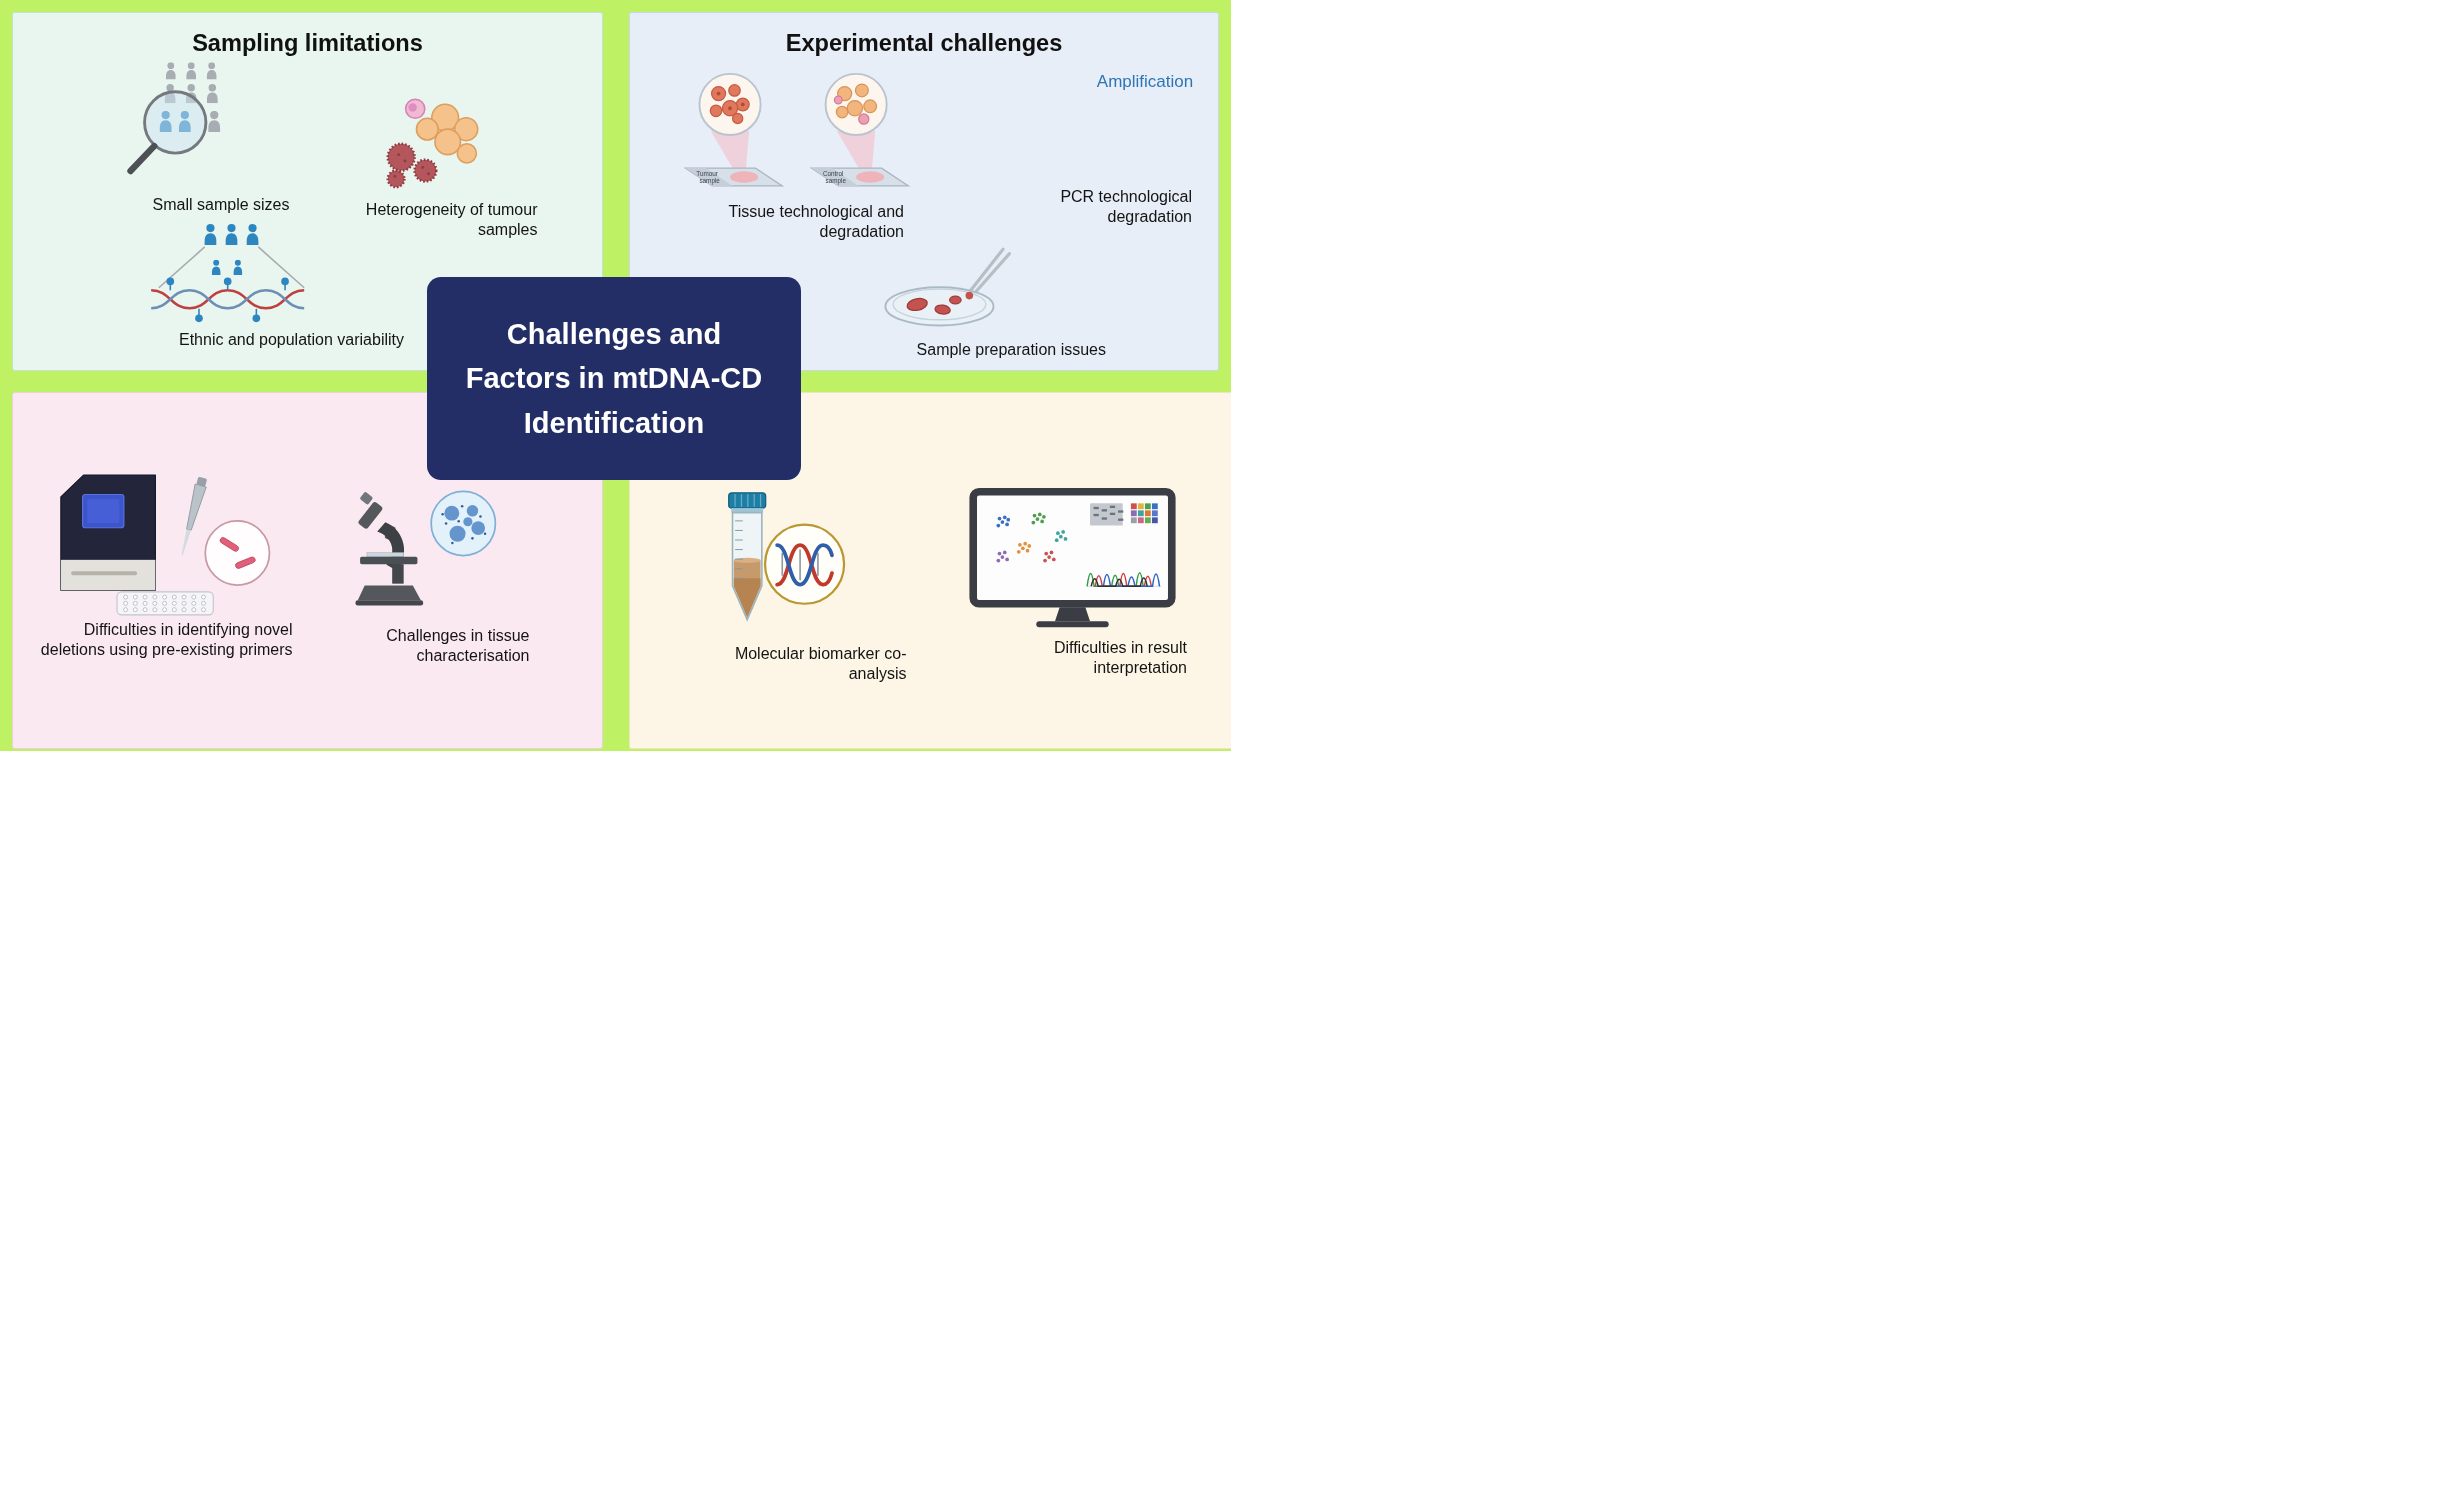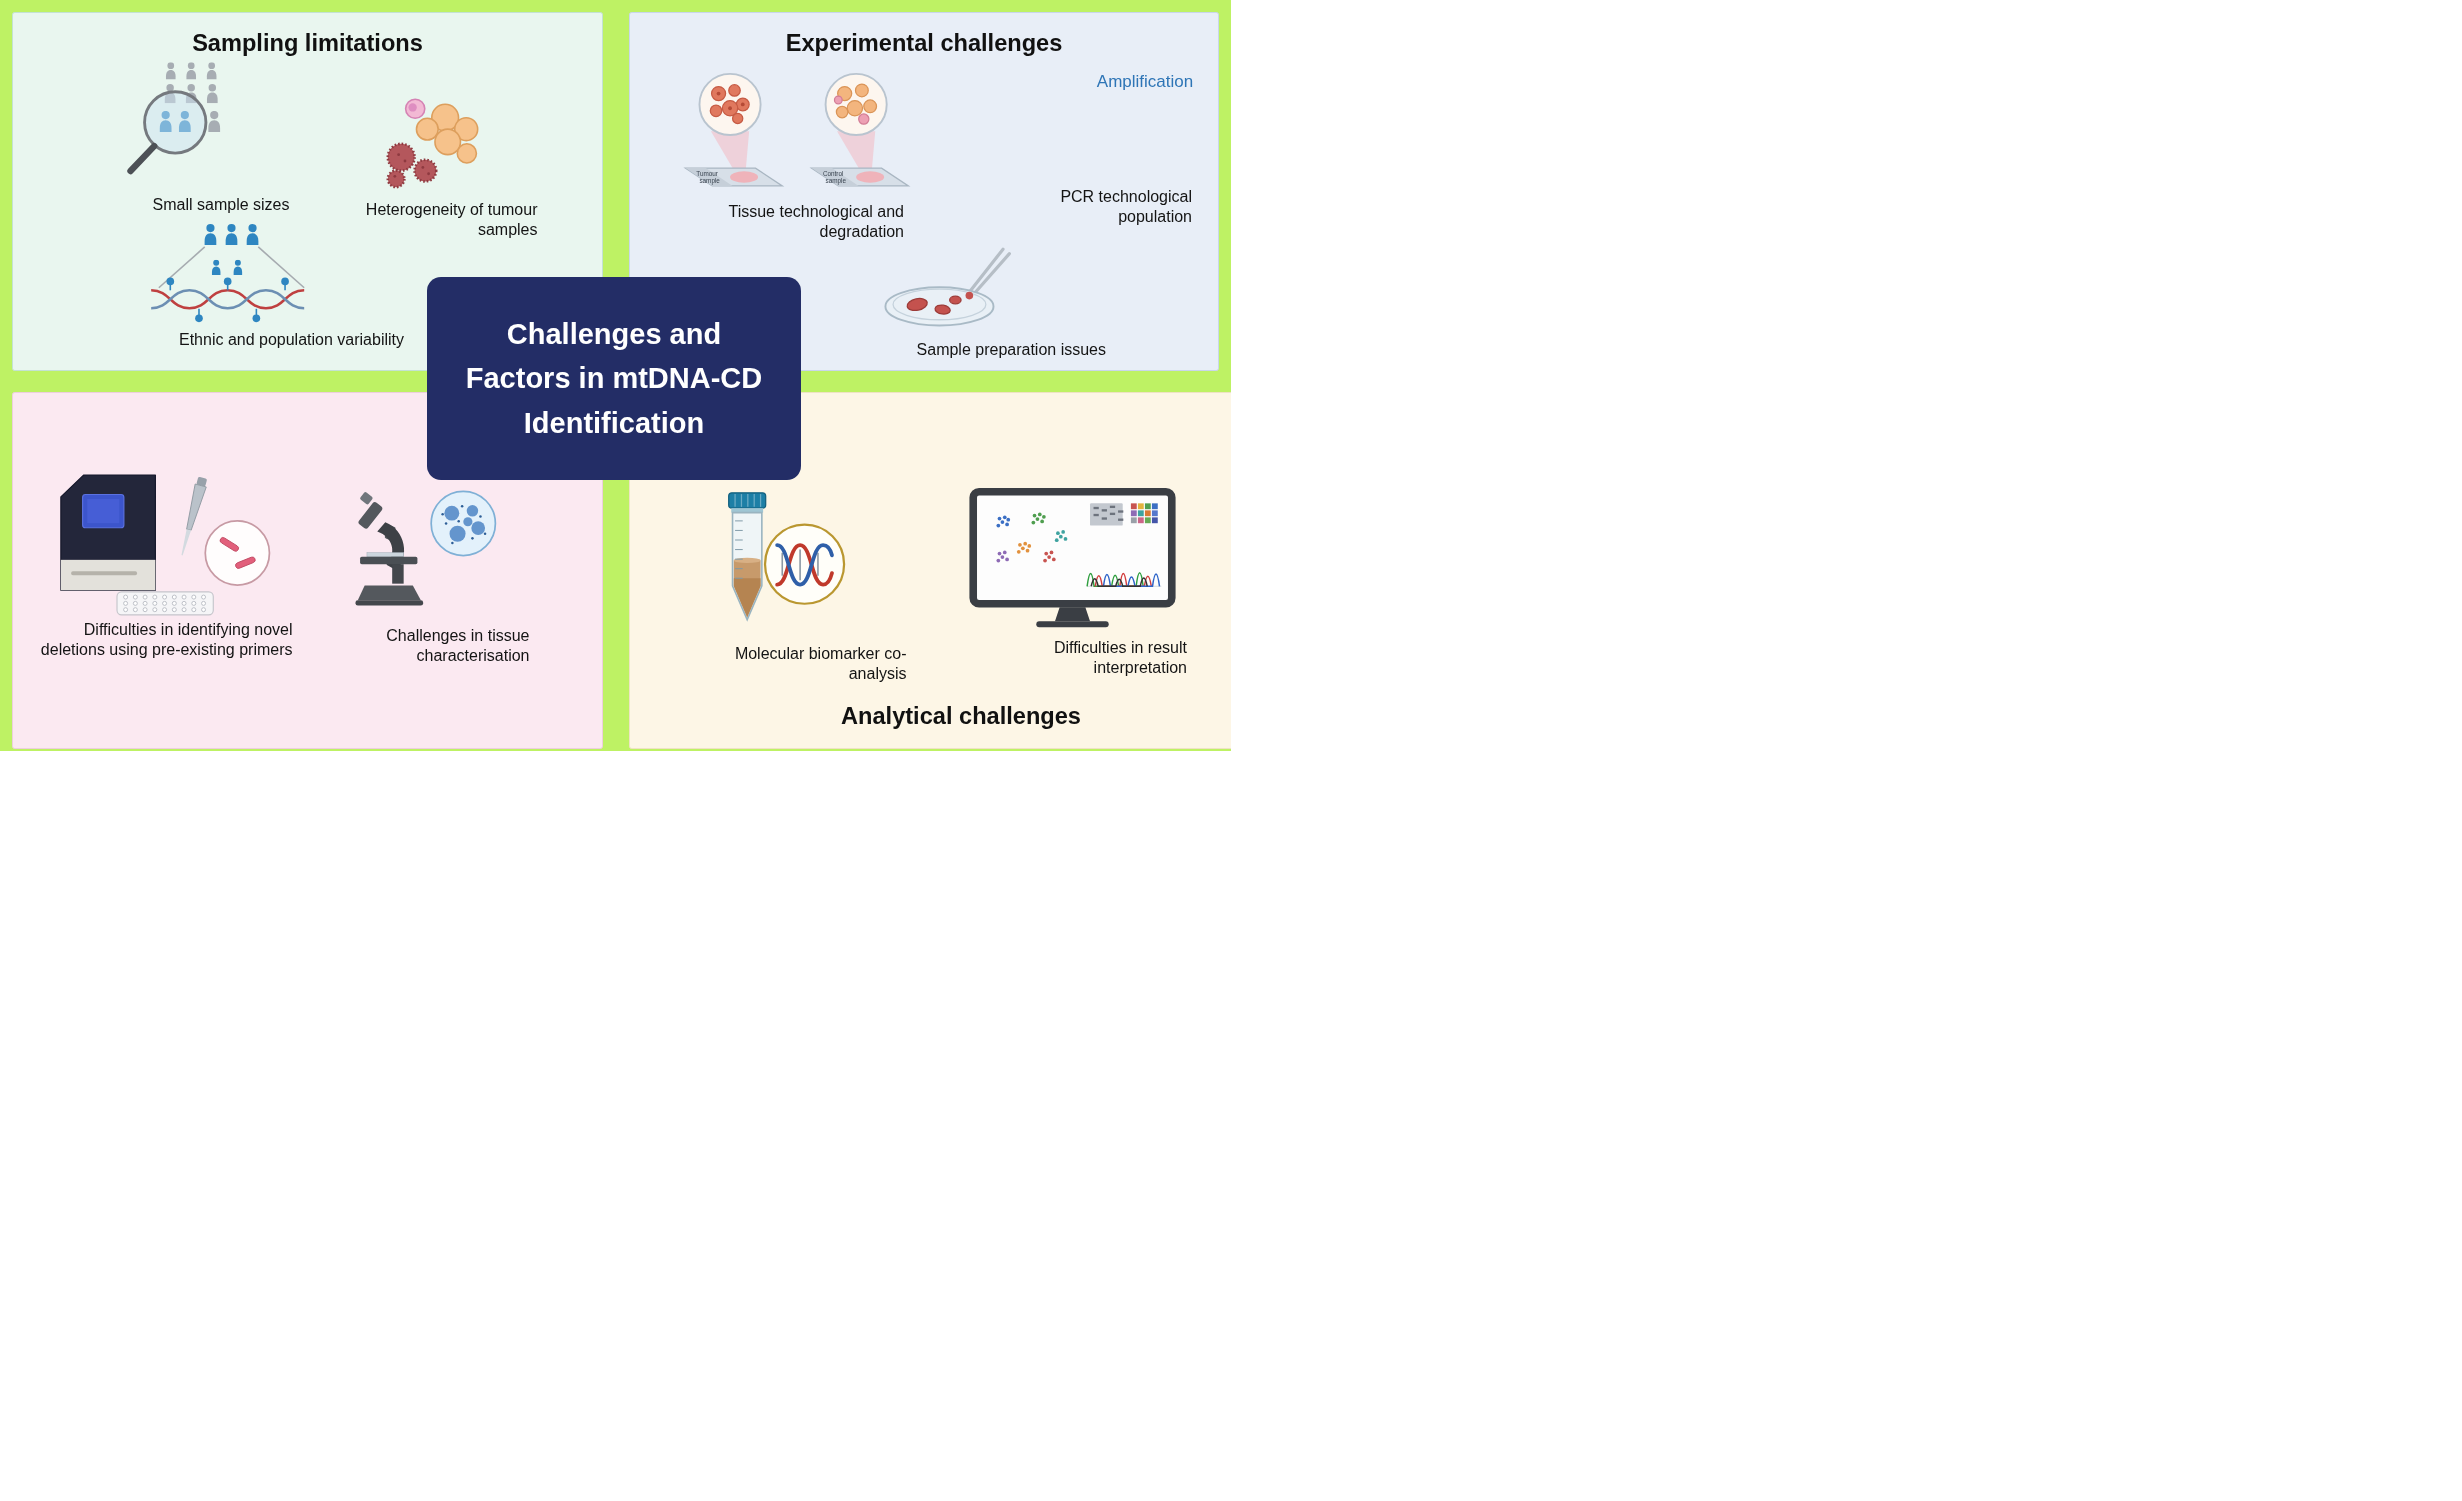--- a/index.html
+++ b/index.html
@@ -139,21 +139,21 @@
           <circle cx="86" cy="58" r="12" fill="#f3b57e" stroke="#da9457" stroke-width="2"></circle>
           <circle cx="66" cy="64" r="9" fill="#f3b57e" stroke="#da9457" stroke-width="2"></circle>
           <circle cx="100" cy="75" r="8" fill="#eda0b4" stroke="#d37d96" stroke-width="2"></circle>
           <circle cx="60" cy="45" r="6" fill="#eda0b4" stroke="#d37d96" stroke-width="2"></circle>
         </g>
       </svg>
     </div>
     <div class="lbl" style="left:164px;top:189px;width:220px">Tissue technological and degradation</div>
 
     <div class="amp-label" style="left:515px;top:59px">Amplification</div>
-    <div class="lbl" style="left:463px;top:174px;width:198px">PCR technological population</div>
+    <div class="lbl" style="left:463px;top:174px;width:198px">PCR technological degradation</div>
 
     <div class="icon" style="left:249px;top:233px">
       <svg width="140" height="89" viewBox="0 0 220 140">
         <line x1="195" y1="5" x2="140" y2="75" stroke="#b6bec6" stroke-width="5" stroke-linecap="round"></line>
         <line x1="205" y1="12" x2="146" y2="79" stroke="#b6bec6" stroke-width="5" stroke-linecap="round"></line>
         <ellipse cx="95" cy="95" rx="85" ry="30" fill="rgba(233,240,245,0.9)" stroke="#a9bac6" stroke-width="3"></ellipse>
         <ellipse cx="95" cy="92" rx="73" ry="24" fill="none" stroke="#c5d2dc" stroke-width="2"></ellipse>
         <ellipse cx="60" cy="92" rx="16" ry="9" fill="#c4524e" stroke="#9c3b38" stroke-width="2" transform="rotate(-12 60 92)"></ellipse>
         <ellipse cx="100" cy="100" rx="12" ry="7" fill="#c4524e" stroke="#9c3b38" stroke-width="2" transform="rotate(8 100 100)"></ellipse>
         <ellipse cx="120" cy="85" rx="9" ry="6" fill="#c4524e" stroke="#9c3b38" stroke-width="2"></ellipse>
@@ -368,21 +368,20 @@
         <g fill="none" stroke-width="2.5">
           <path d="M205,170 Q211,126 217,170 L247,170 Q253,132 259,170 L289,170 Q295,124 301,170" stroke="#2e9e3e"></path>
           <path d="M219,170 Q225,134 231,170 L261,170 Q267,126 273,170 L303,170 Q309,136 315,170" stroke="#d23c3c"></path>
           <path d="M233,170 Q239,130 245,170 L275,170 Q281,138 287,170 L317,170 Q323,128 329,170" stroke="#2c63c8"></path>
           <path d="M212,170 Q218,144 224,170 L254,170 Q260,146 266,170 L296,170 Q302,142 308,170" stroke="#333333"></path>
         </g>
       </svg>
     </div>
     <div class="lbl" style="left:442px;top:245px;width:230px">Difficulties in result interpretation</div>
 
-    <div class="panel-title" style="top:310px">Analytical challenges</div>
   </div>
 
   <div class="center-box">
     <div class="cline">Challenges and</div>
     <div class="cline">Factors in mtDNA-CD</div>
     <div class="cline">Identification</div>
   </div>
 
 </div>
 

